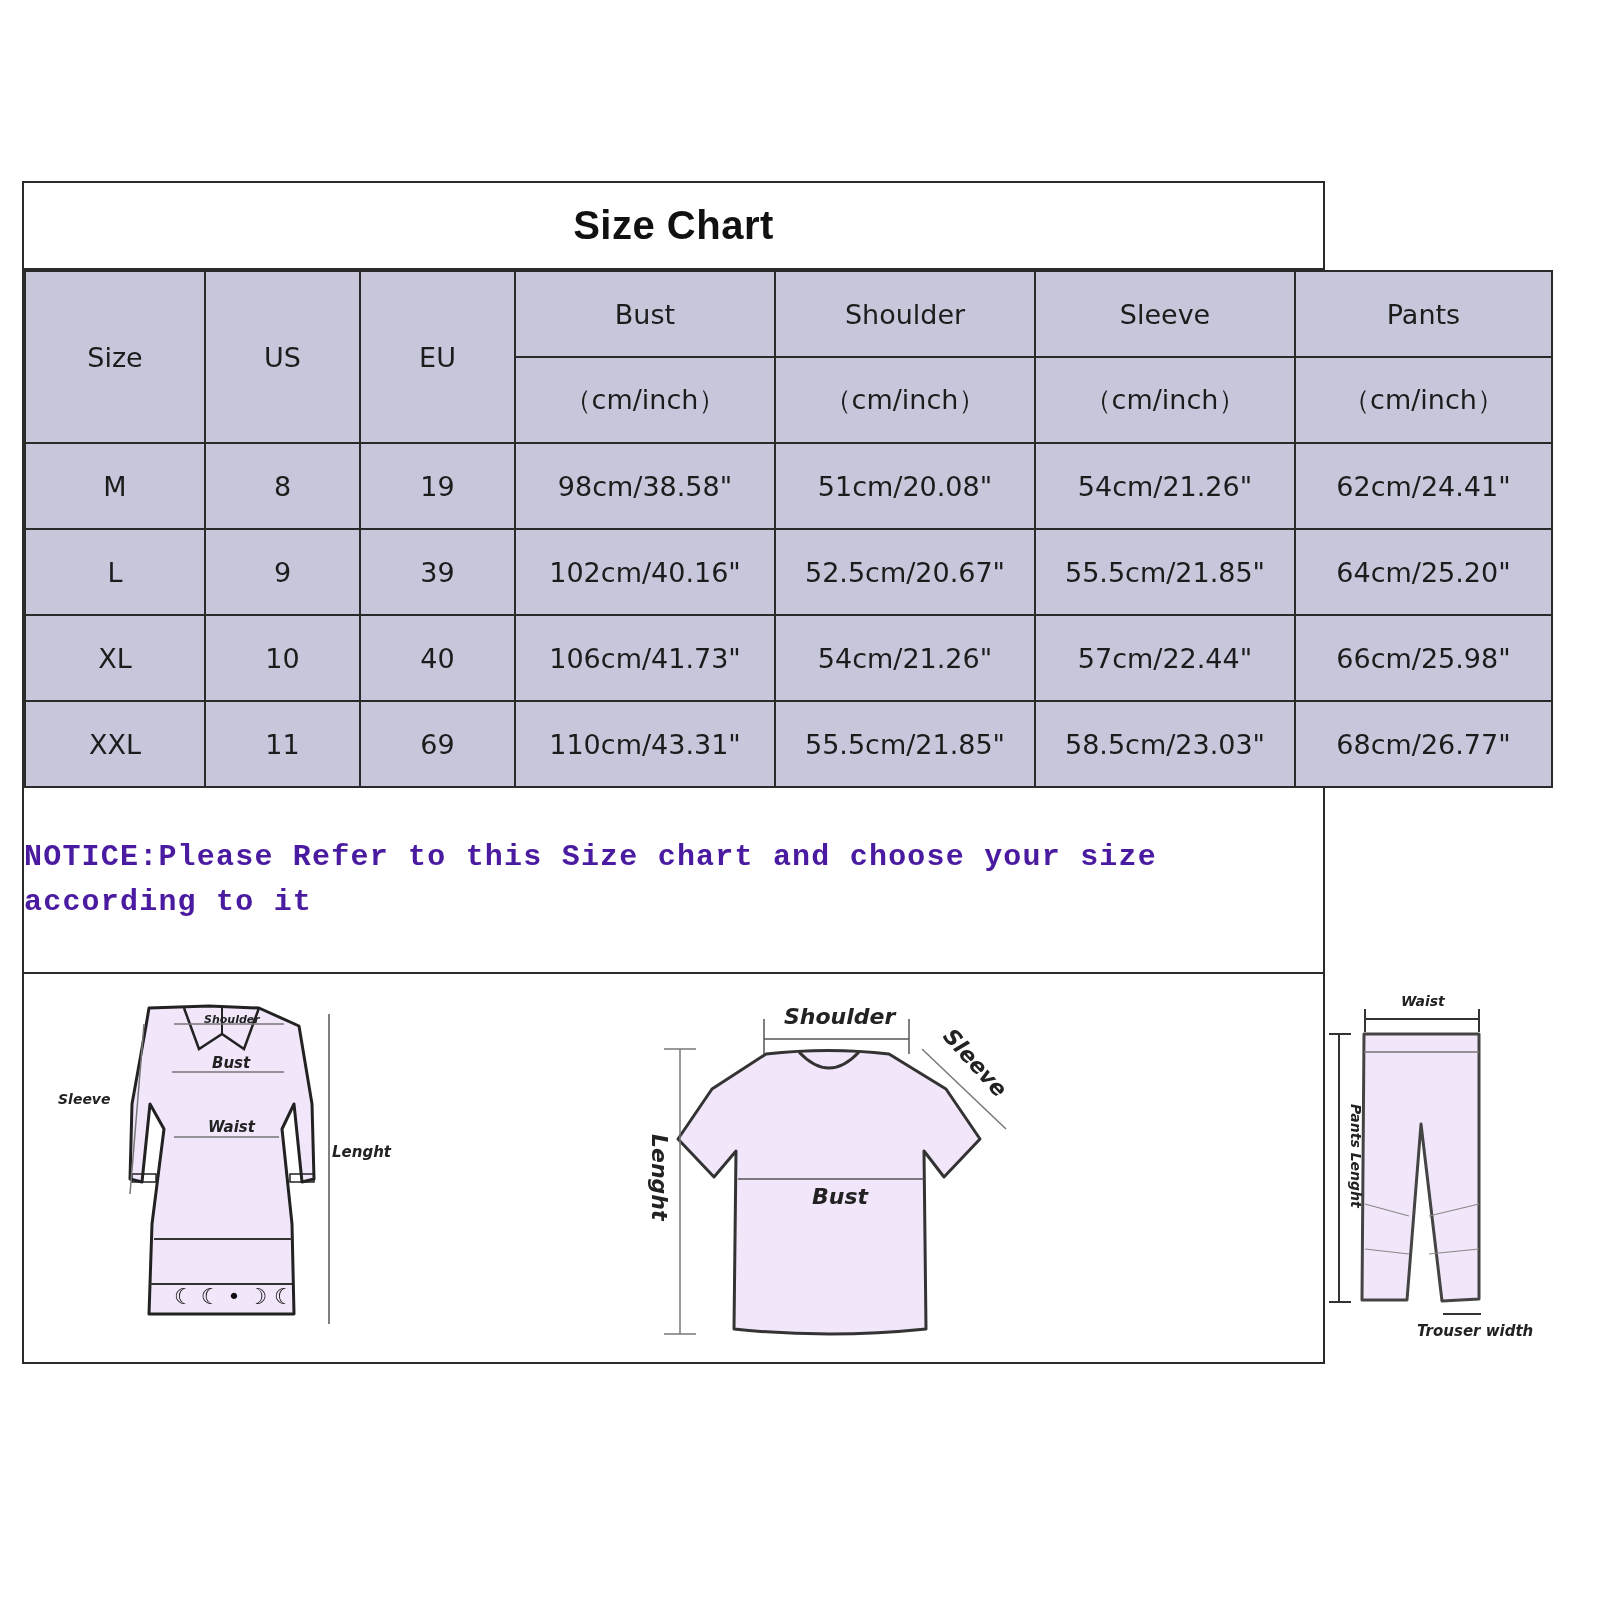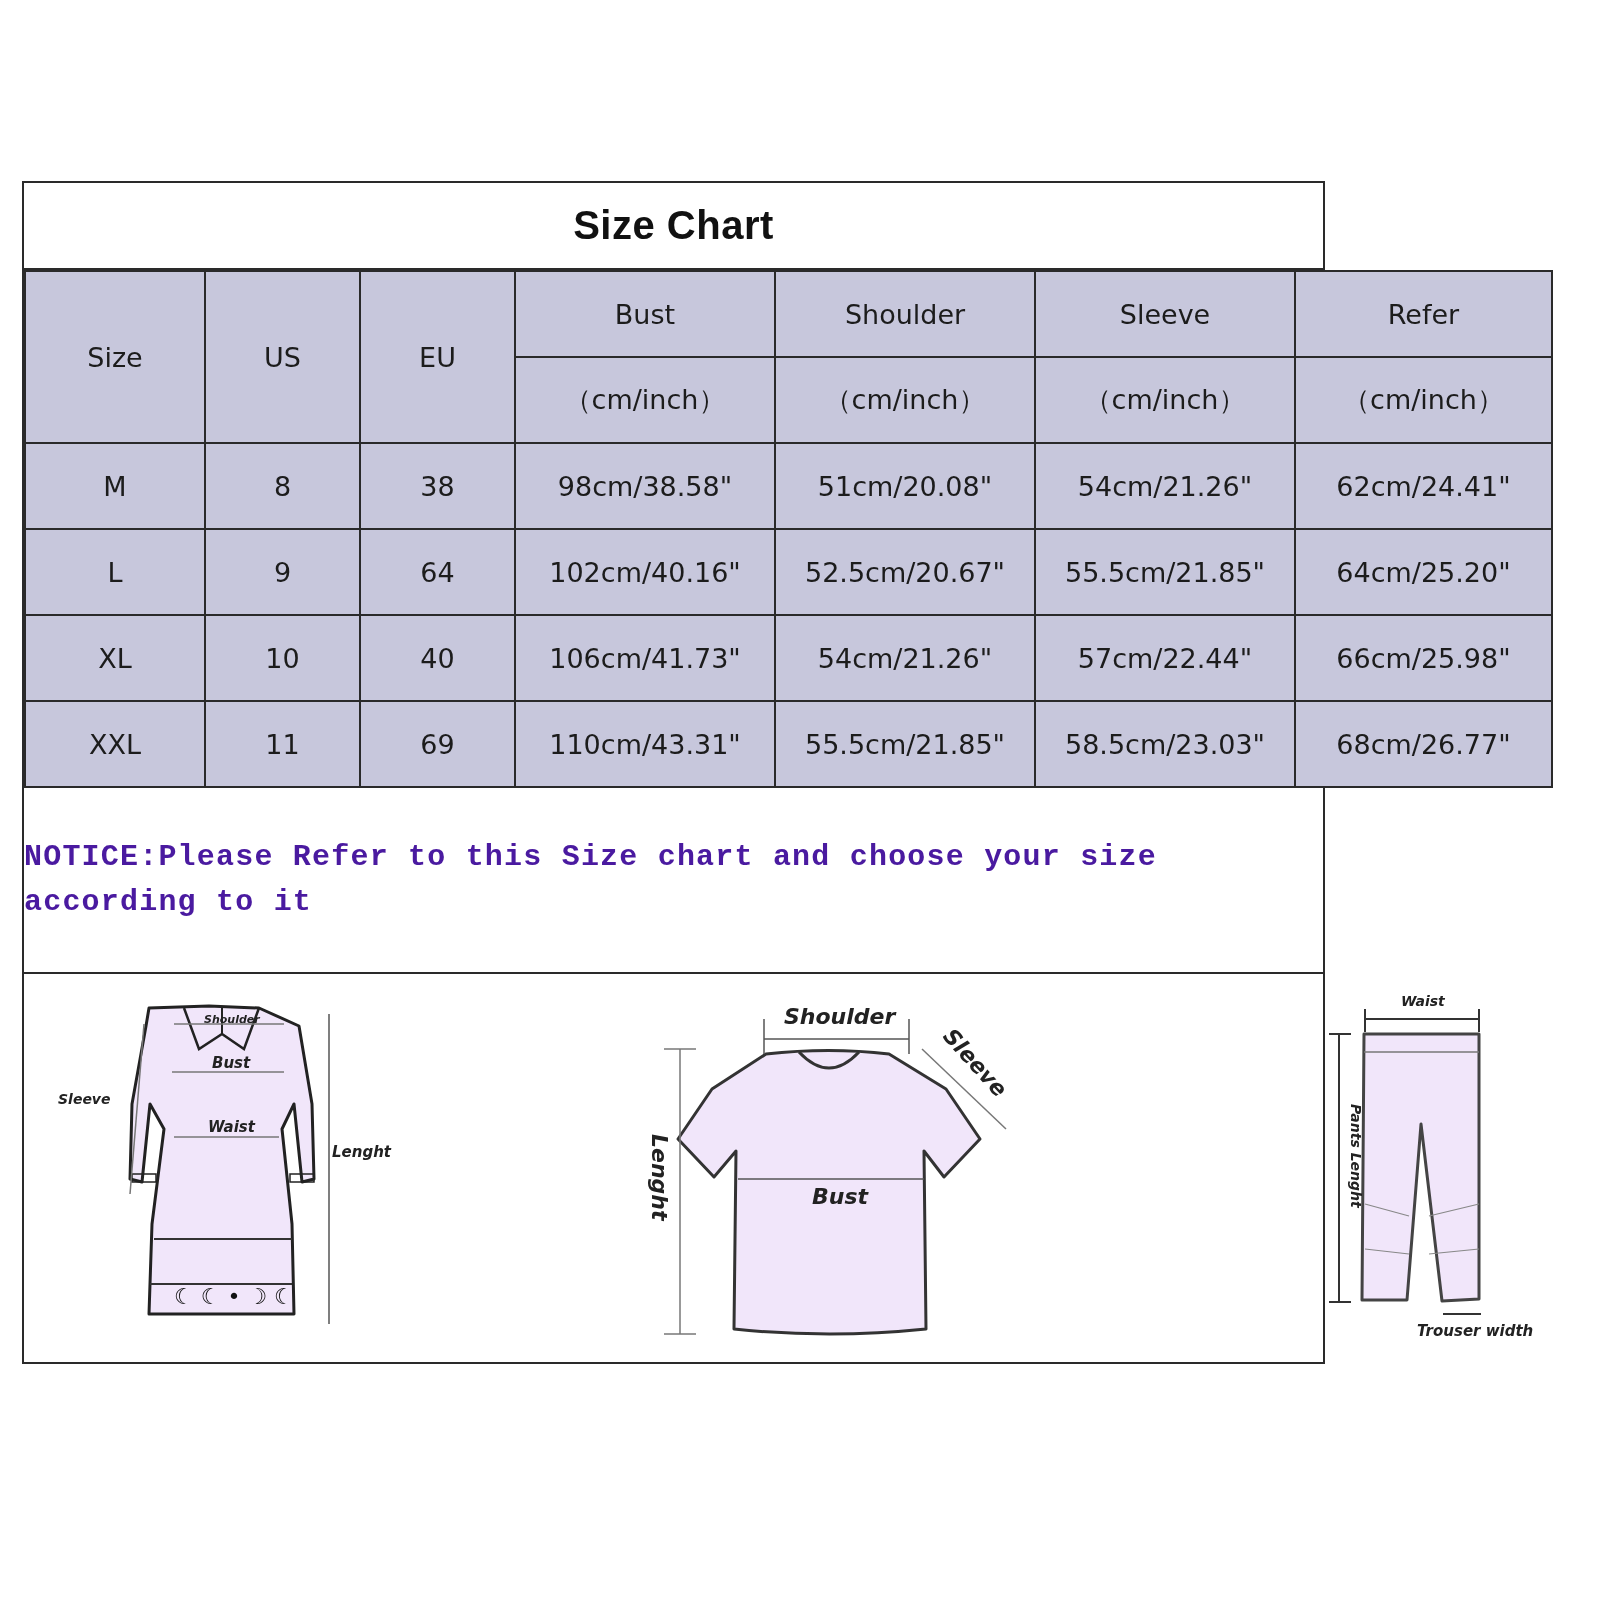--- a/index.html
+++ b/index.html
@@ -60,41 +60,41 @@
         <col style="width:257px">
     </colgroup>
     <tbody>
         <tr class="h1">
       <td rowspan="2" class="rowspan">Size</td>
       <td rowspan="2" class="rowspan">US</td>
       <td rowspan="2" class="rowspan">EU</td>
       <td>Bust</td>
       <td>Shoulder</td>
       <td>Sleeve</td>
-      <td>Refer</td>
+      <td>Pants</td>
     </tr>
     <tr class="h2">
       <td class="unit">（cm/inch）</td>
       <td class="unit">（cm/inch）</td>
       <td class="unit">（cm/inch）</td>
       <td class="unit">（cm/inch）</td>
     </tr>
     <tr class="data">
       <td>M</td>
       <td>8</td>
-      <td>38</td>
+      <td>19</td>
       <td>98cm/38.58"</td>
       <td>51cm/20.08"</td>
       <td>54cm/21.26"</td>
       <td>62cm/24.41"</td>
     </tr>
     <tr class="data">
       <td>L</td>
       <td>9</td>
-      <td>64</td>
+      <td>39</td>
       <td>102cm/40.16"</td>
       <td>52.5cm/20.67"</td>
       <td>55.5cm/21.85"</td>
       <td>64cm/25.20"</td>
     </tr>
     <tr class="data">
       <td>XL</td>
       <td>10</td>
       <td>40</td>
       <td>106cm/41.73"</td>

